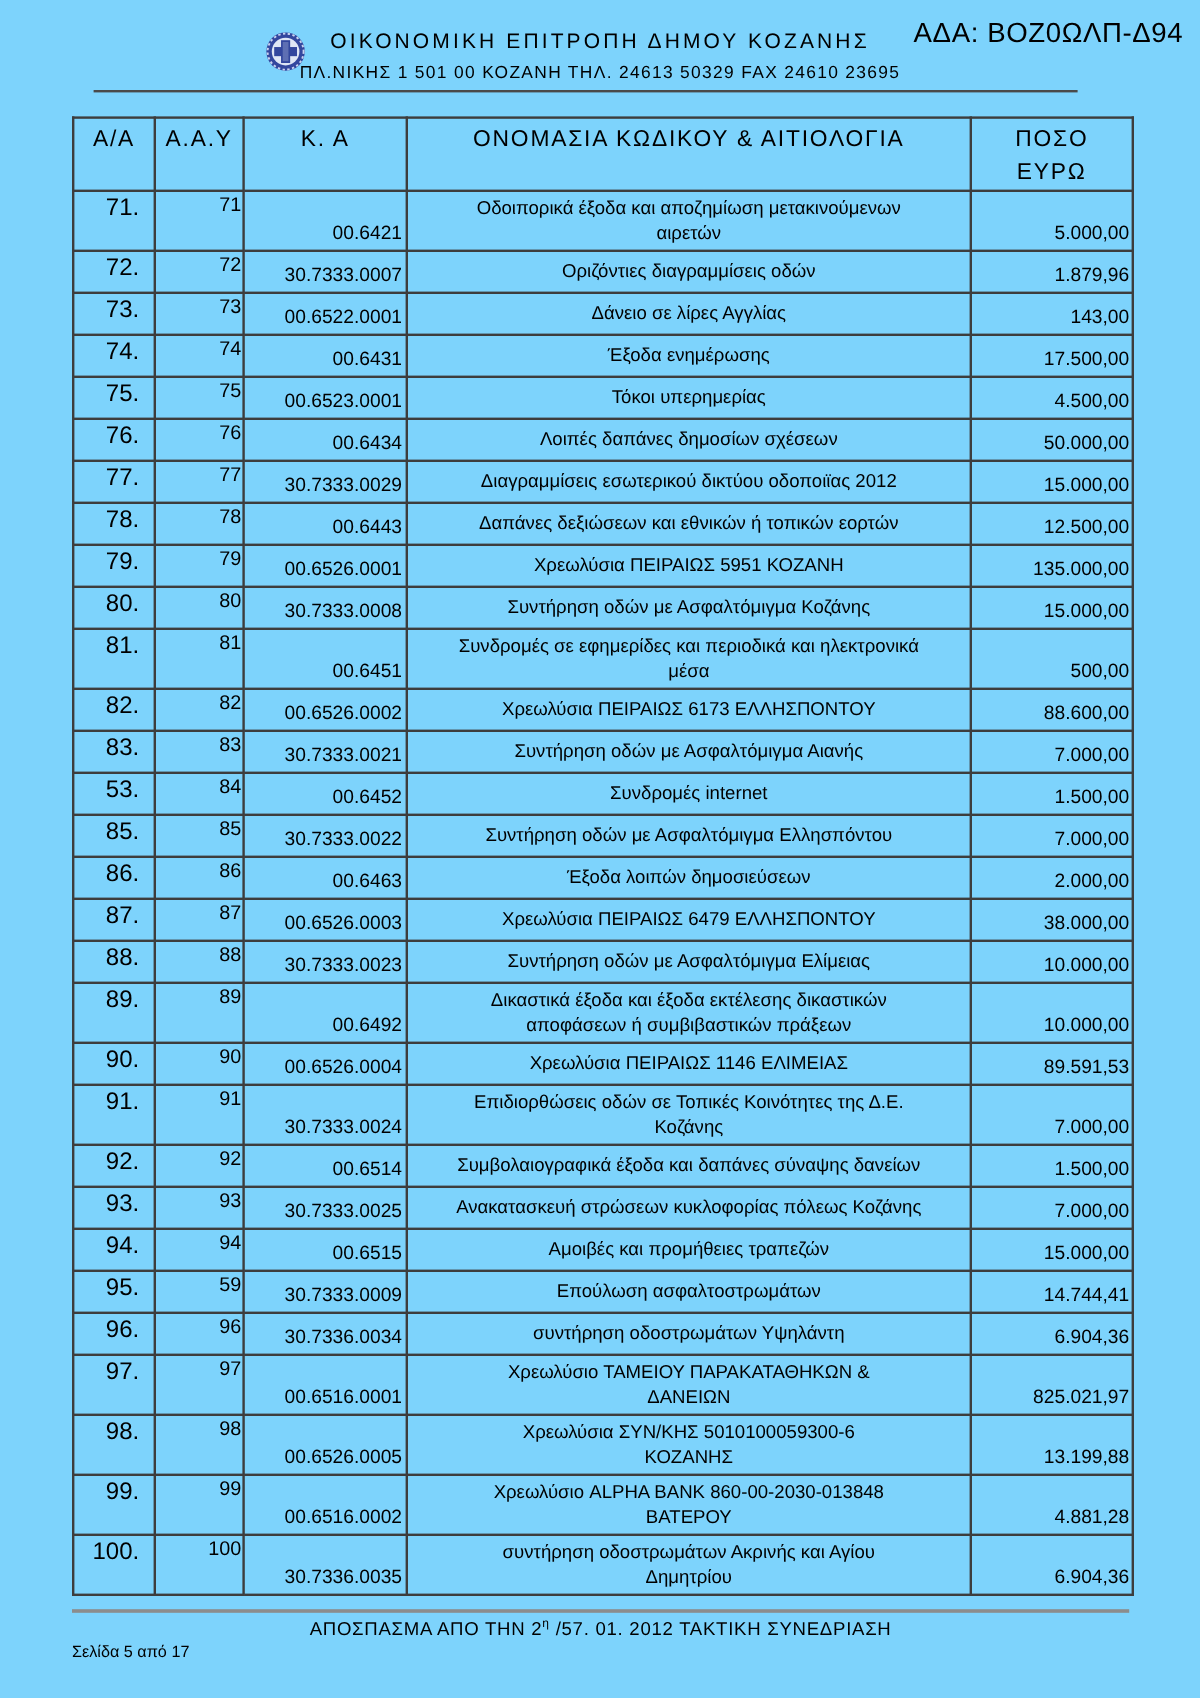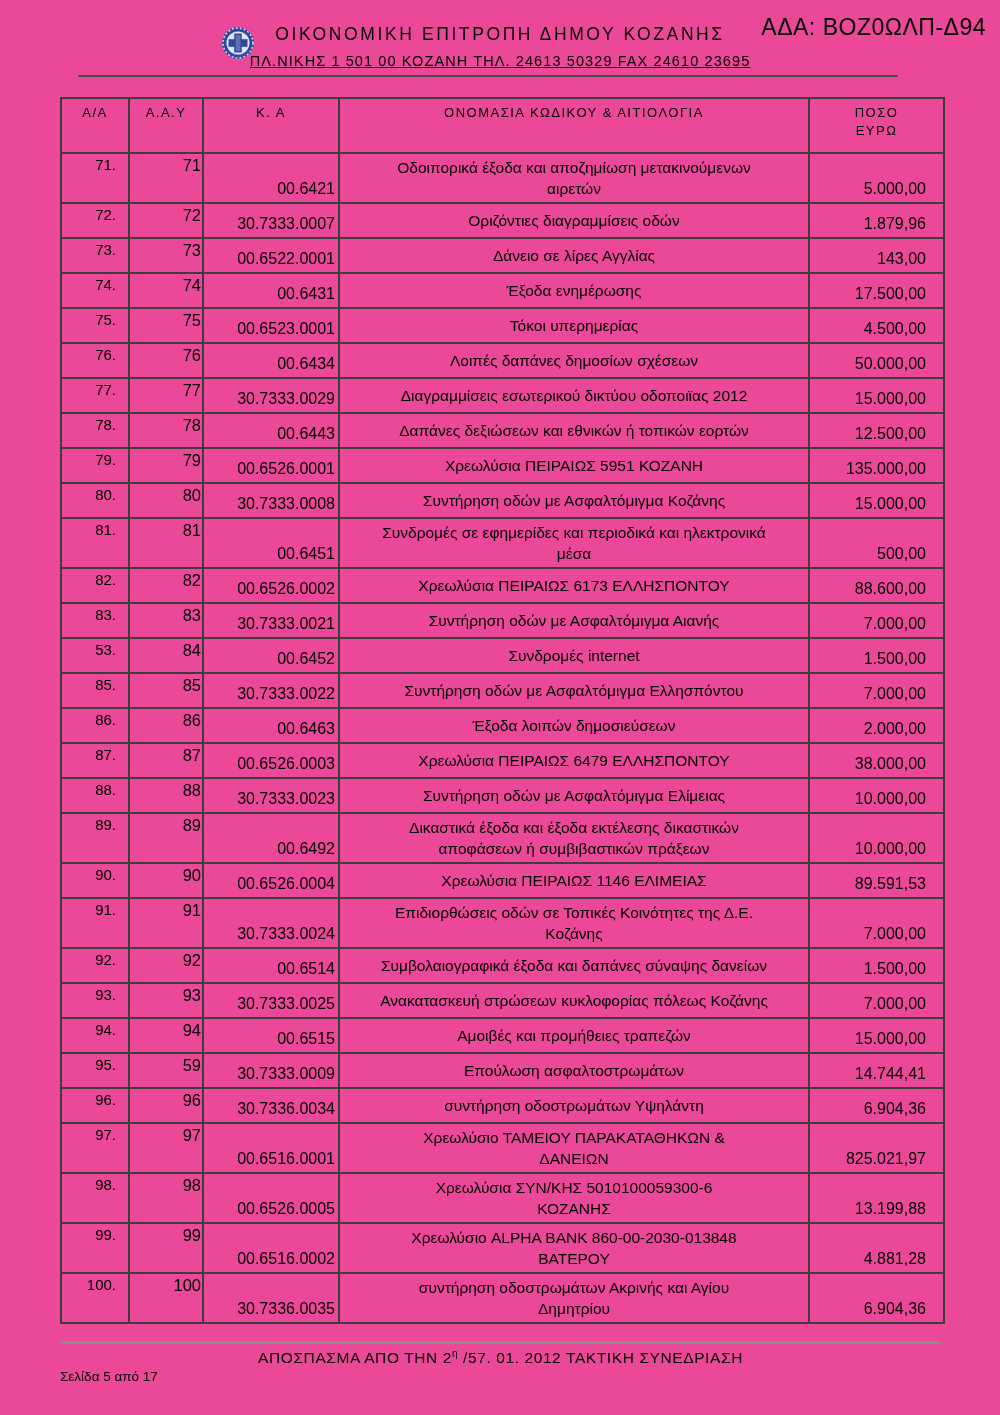--- a/index.html
+++ b/index.html
@@ -1,30 +1,30 @@
 <!DOCTYPE html>
 <html><head>
 <meta charset="utf-8">
 <style>
   html,body { margin:0; padding:0; background:#e8e8e8; }
   .page {
     position:relative;
     width:1000px; height:1415px;
     margin:0 auto;
-    background:#ec4899;
+    background:#7dd3fc;
     font-family:"Liberation Sans", sans-serif;
     color:#000;
     overflow:hidden;
   }
 
   
   .logo { position:absolute; left:221px; top:26px; width:34px; height:34px; }
   .letterhead { position:absolute; left:170px; right:170px; top:24px; text-align:center; }
   .org { font-size:17.5px; letter-spacing:2.6px; white-space:nowrap; }
-  .address { font-size:14.5px; letter-spacing:1.1px; margin-top:8px; white-space:nowrap;text-decoration:underline; }
+  .address { font-size:14.5px; letter-spacing:1.1px; margin-top:8px; white-space:nowrap; }
   .ada { position:absolute; top:14px; right:14px; font-size:23px; letter-spacing:0.5px; }
   .letterhead-rule { position:absolute; top:75px; left:78px; width:820px; height:0; border-top:2px solid #4a4a4a; }
 
   
   table.budget {
     position:absolute; top:97px; left:60px;
     width:883px;
     border-collapse:collapse;
     table-layout:fixed;
   }
@@ -32,37 +32,37 @@
   table.budget col.c-aay    { width:74px; }
   table.budget col.c-ka     { width:136px; }
   table.budget col.c-desc   { width:470px; }
   table.budget col.c-amount { width:135px; }
 
   table.budget th, table.budget td { border:2px solid #3d3d3d; overflow:hidden; }
 
   table.budget thead tr { height:55px; }
   table.budget th {
     font-weight:normal;
-    font-size:13px;
+    font-size:19px;
     letter-spacing:1.5px;
     text-align:center;
     vertical-align:top;
     padding-top:5px;
     white-space:pre-line;
     line-height:1.4;
   }
 
   tr.single { height:35px; }
   tr.double { height:50px; }
 
-  td.aa     { text-align:right;  vertical-align:top;    font-size:15px; padding:2px 12px 0 0;margin-left:14px; }
+  td.aa     { text-align:right;  vertical-align:top;    font-size:20px; padding:2px 12px 0 0;margin-left:14px; }
   td.aay    { text-align:right; vertical-align:top;    font-size:16.5px; padding-top:2px; }
   td.ka     { text-align:right;  vertical-align:bottom; font-size:16px;   padding:0 3px 4px 12px; }
   td.desc   { text-align:center; vertical-align:middle; font-size:15.5px; line-height:1.38; white-space:pre-line; padding:0 2px; }
-  td.amount { text-align:right;  vertical-align:bottom; font-size:16px;   padding:0 17px 4px 0; }
+  td.amount { text-align:right;  vertical-align:bottom; font-size:16px;   padding:0 2px 4px 0; }
 
   
   .footer-rule { position:absolute; top:1341px; left:60px; width:881px; height:0; border-top:3px solid #8c8c8c; }
   .footer-line1 { position:absolute; top:1348px; left:60px; width:881px; text-align:center; font-size:15.5px; letter-spacing:0.6px; }
   .footer-line1 sup { font-size:10px; }
   .footer-line2 { position:absolute; top:1369px; left:60px; width:881px; font-size:13.5px; }
 </style>
 </head>
 <body>
 

